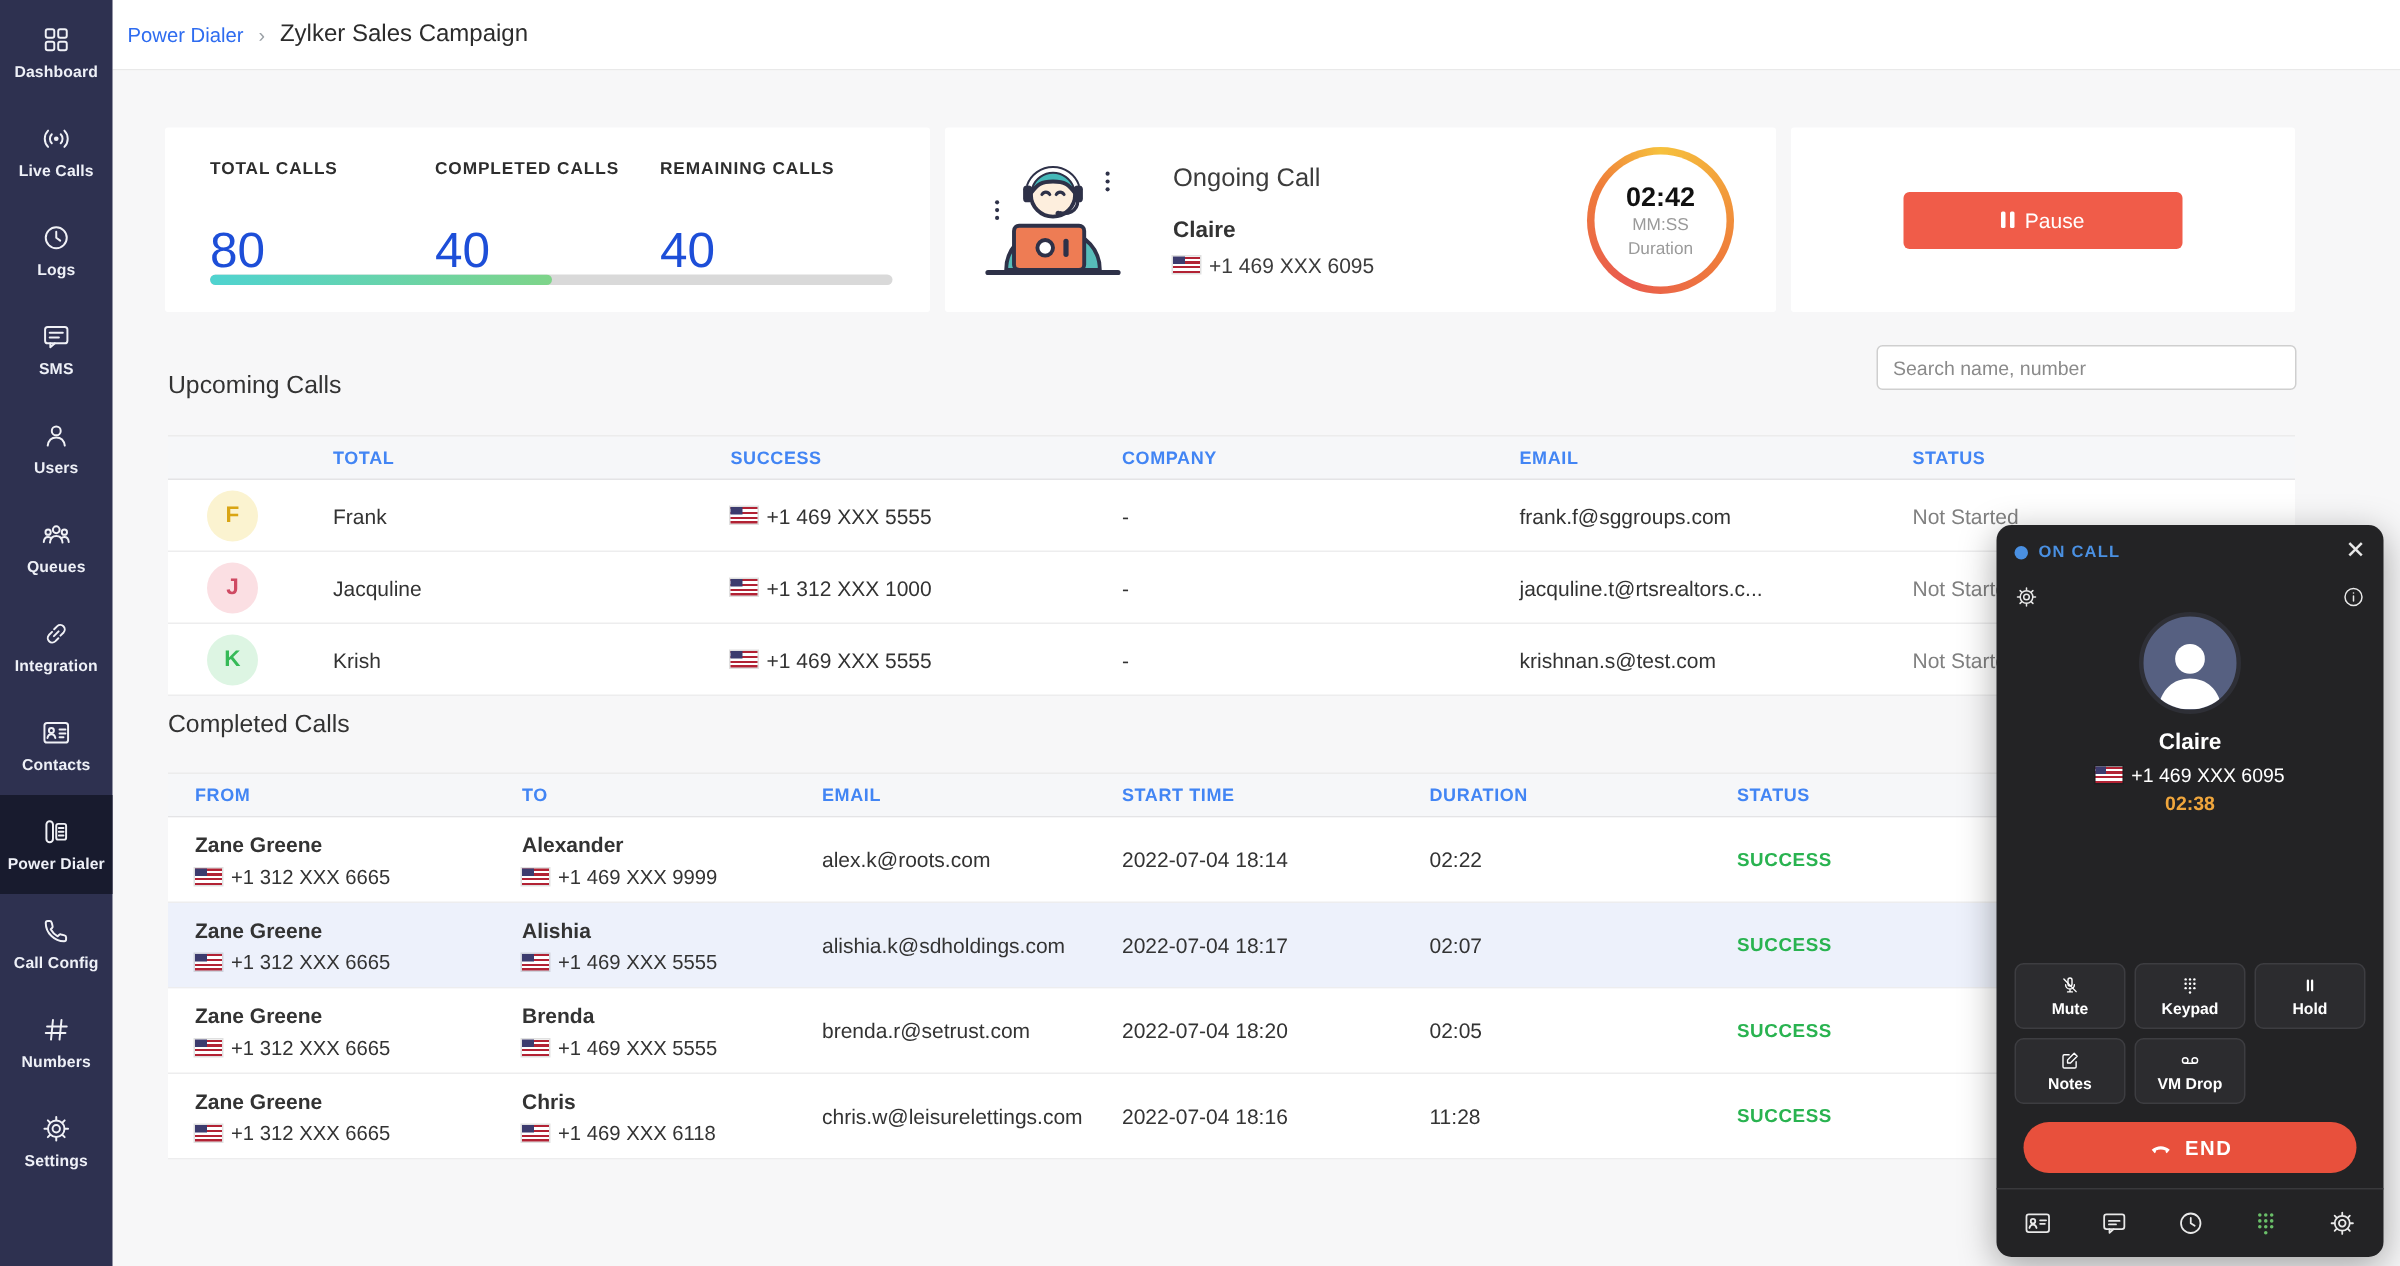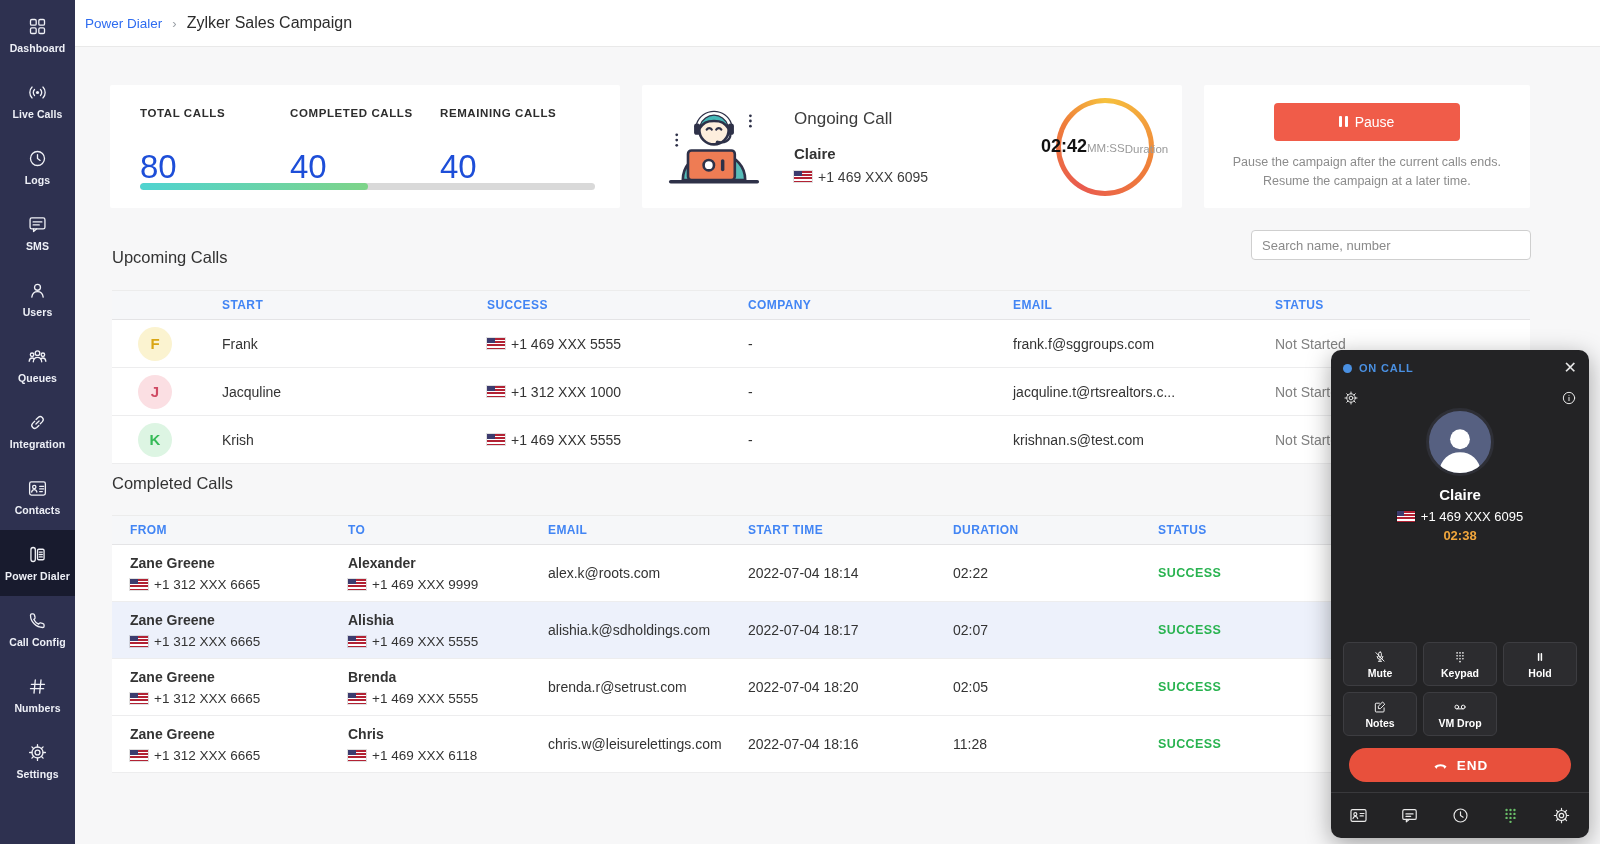--- a/index.html
+++ b/index.html
@@ -20,21 +20,21 @@
   
   .header { position:absolute; left:75px; top:0; width:1525px; height:47px;
     background:#fff; border-bottom:1px solid #e9e9e9; display:flex; align-items:center; padding-left:10px; }
   .crumb-link { color:#2e6cf0; font-size:13.5px; cursor:pointer; }
   .crumb-sep { color:#9aa0a6; margin:0 10px; font-size:13px; }
   .crumb-current { color:#2c2c2c; font-size:16px; }
 
   
   .main { position:absolute; left:75px; top:47px; width:1525px; height:797px; background:#f7f7f8; }
 
-  .cards { position:absolute; left:35px; top:38px; width:1420px; height:123px; display:flex; gap:22px; }
+  .cards { position:absolute; left:35px; top:38px; width:1420px; height:123px; display:flex; gap:10px; }
   .card { background:#fff; border-radius:2px; }
 
   
   .card-stats { width:510px; padding:22px 30px 0 30px; position:relative; }
   .stats-row { display:flex; }
   .stat { width:170px; }
   .stat-label { font-size:11.5px; font-weight:700; letter-spacing:.6px; color:#2d2d2d; }
   .stat-value { font-size:33px; color:#1d4ed8; margin-top:29px; }
   .progress-track { position:absolute; left:30px; right:25px; bottom:18px; height:7px;
     border-radius:4px; background:#d9d9d9; overflow:hidden; }
@@ -44,21 +44,21 @@
   
   .card-ongoing { width:560px; display:flex; align-items:center; padding:0 28px 0 20px; }
   .ongoing-text { margin-left:28px; flex:1; }
   .ongoing-title { font-size:17px; color:#3c3c3c; }
   .ongoing-name { font-size:15px; font-weight:700; color:#333; margin-top:16px; }
   .ongoing-number { font-size:14px; color:#3c3c3c; margin-top:7px; display:flex; align-items:center; gap:6px; }
   .timer-ring { width:98px; height:98px; border-radius:50%;
     background:conic-gradient(from 0deg,#f6c13d 0deg,#ef7d3a 120deg,#e95b4e 210deg,#ef7d3a 300deg,#f6c13d 360deg);
     display:flex; align-items:center; justify-content:center; }
   .timer-inner { width:88px; height:88px; border-radius:50%; background:#fff;
-    display:flex; flex-direction:row; align-items:center; justify-content:center; }
+    display:flex; flex-direction:column; align-items:center; justify-content:center; }
   .timer-value { font-size:18px; font-weight:700; color:#111; }
   .timer-unit { font-size:11.5px; color:#9a9a9a; margin-top:2px; }
   .timer-cap { font-size:11.5px; color:#9a9a9a; margin-top:4px; }
 
   
   .card-pause { width:340px; display:flex; flex-direction:column; align-items:center; justify-content:center; }
   .pause-btn { width:186px; height:38px; background:#f05c49; color:#fff; border:none; border-radius:4px;
     font-size:14px; font-family:inherit; display:flex; align-items:center; justify-content:center; gap:7px; cursor:pointer; }
   .pause-bars { display:flex; gap:2.5px; }
   .pause-bars span { width:3px; height:11px; background:#fff; border-radius:1px; }
@@ -330,34 +330,30 @@
     </div>
 
     <div class="card card-pause">
       <button class="pause-btn">
         <span class="pause-bars">
             <span></span>
             <span></span>
           </span>
         <span>Pause</span>
       </button>
-      <div class="pause-desc">
-        <div>Pause the campaign after the current calls ends.</div>
-        <div>Resume the campaign at a later time.</div>
-      </div>
     </div>
   </div>
 
   <input class="search-input" type="text" placeholder="Search name, number" style="">
 
   <div class="section-title" style="top:201px">Upcoming Calls</div>
   <div class="table" style="top:243px">
     <div class="thead up-grid">
       <div class="th"></div>
-      <div class="th">START</div>
+      <div class="th">TOTAL</div>
       <div class="th">SUCCESS</div>
       <div class="th">COMPANY</div>
       <div class="th">EMAIL</div>
       <div class="th">STATUS</div>
     </div>
 
     <div class="trow up-grid up-row">
       <div>
           <div class="avatar" style="background: rgb(251, 243, 208); color: rgb(217, 165, 20);">F</div>
         </div>

